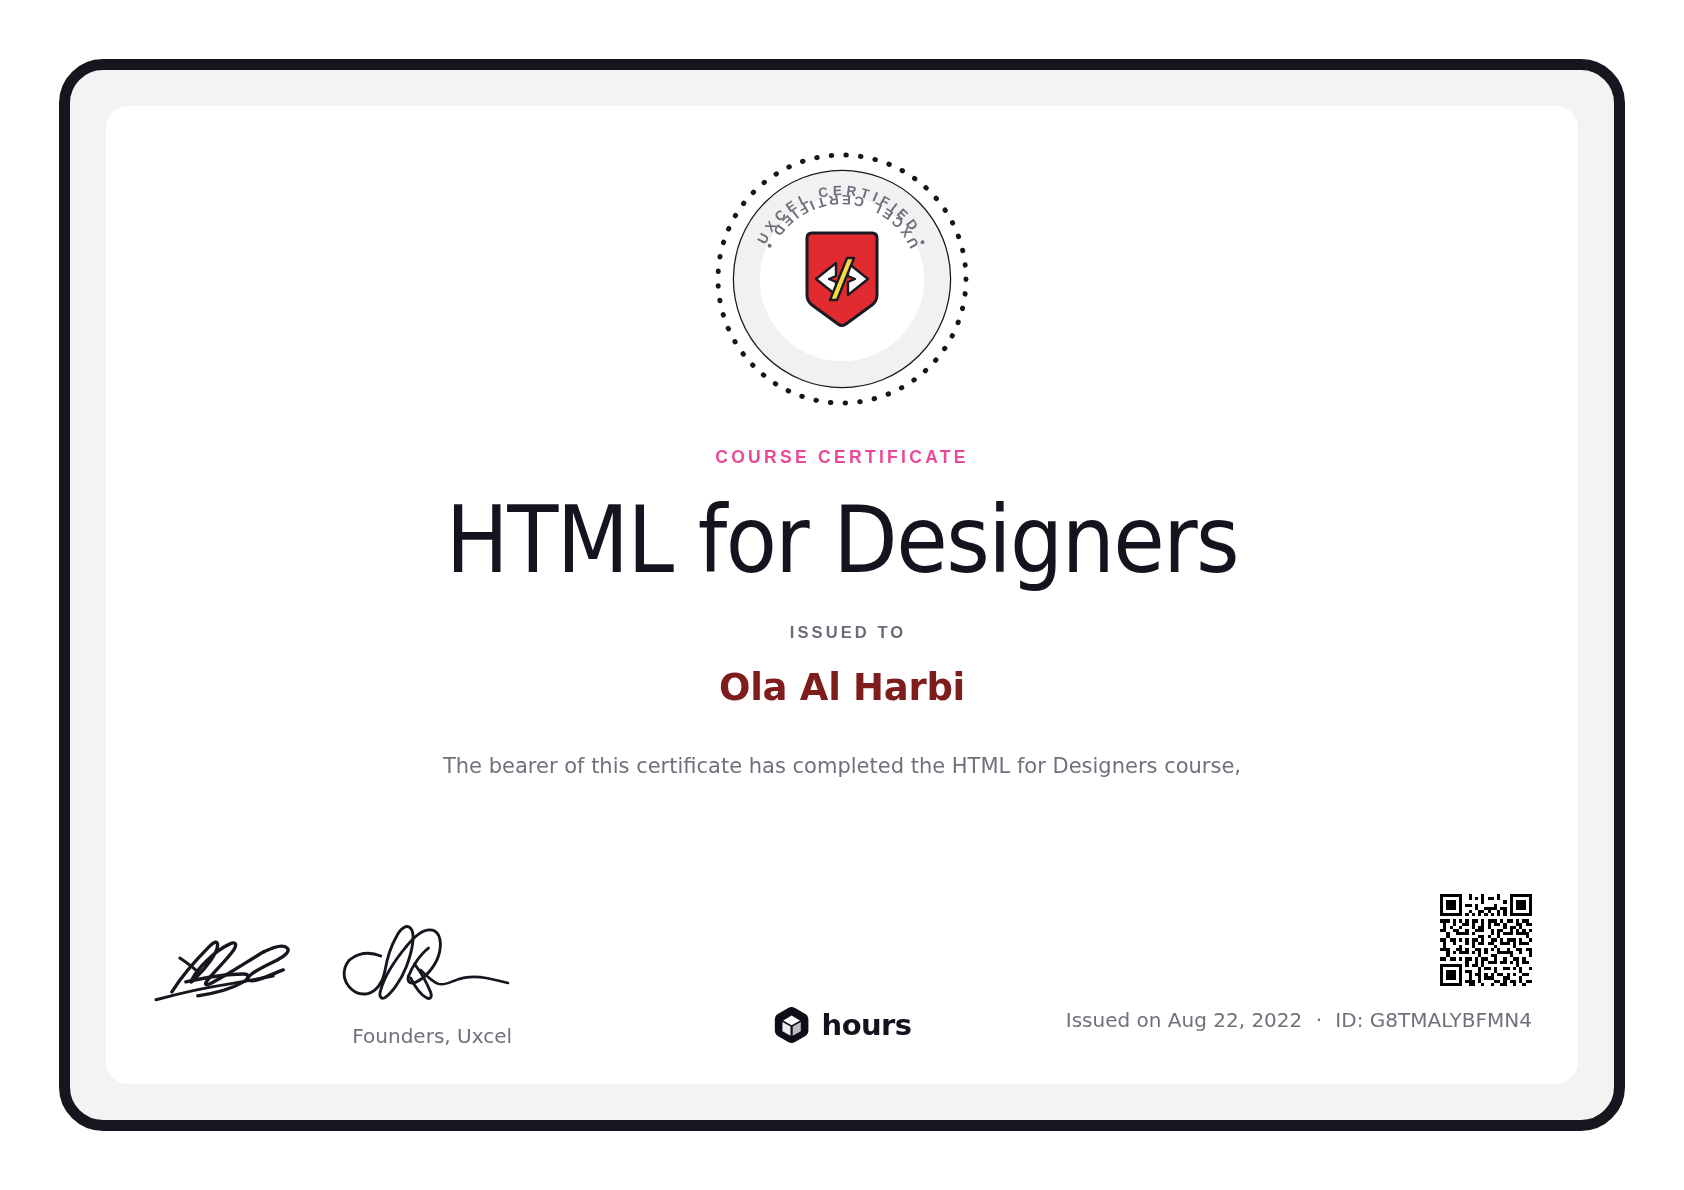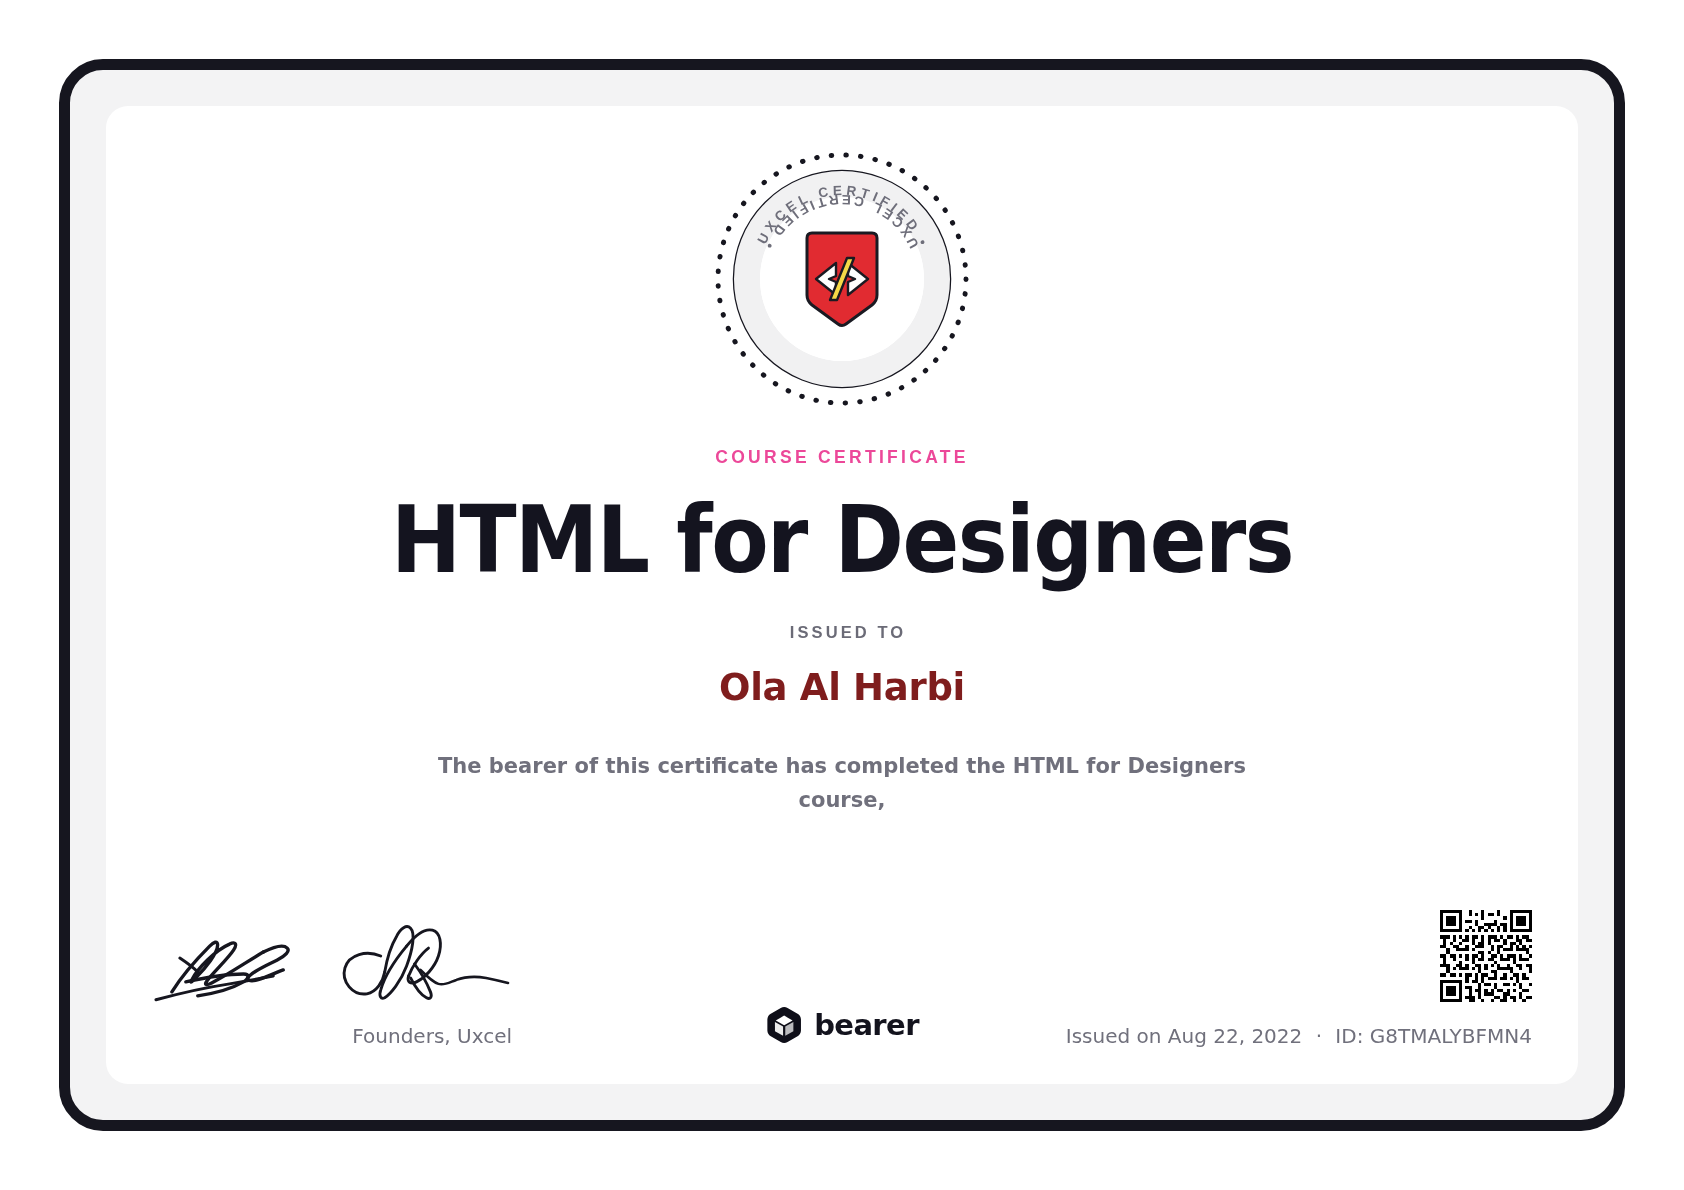--- a/index.html
+++ b/index.html
@@ -63,21 +63,21 @@
     letter-spacing: 3.3px;
     color: #ec4899;
     text-transform: uppercase;
     font-family: "Liberation Sans", sans-serif;
   }
 
   .course-title {
     margin-top: 24px;
     font-size: 93px;
     line-height: 1.04;
-    font-weight: 700;
+    font-weight: 400;
     color: #14141f;
     letter-spacing: -1.5px;
     text-align: center;
     font-family: "DejaVu Sans Condensed", "Liberation Sans Narrow", "Liberation Sans", sans-serif;
   }
 
   .issued-label {
     margin-top: 34px;
     font-size: 16.5px;
     font-weight: 600;
@@ -97,21 +97,21 @@
     text-align: center;
   }
 
   .description {
     margin-top: 40px;
     font-size: 21px;
     line-height: 1.62;
     color: #70707c;
     text-align: center;
     max-width: 860px;
-    font-weight: 700;
+    font-weight: 400;
   }
 
   
   .bottom-row {
     position: absolute;
     left: 46px;
     right: 46px;
     bottom: 36px;
     height: 190px;
   }
@@ -152,21 +152,21 @@
     font-size: 29px;
     font-weight: 700;
     color: #13131d;
     letter-spacing: -0.6px;
     line-height: 1;
   }
 
   .meta-block {
     position: absolute;
     right: 0;
-    bottom: 0;
+    bottom: 16px;
     text-align: right;
   }
   .qr-wrap {
     display: flex;
     justify-content: flex-end;
     margin-bottom: 22px;
   }
   .qr-wrap svg { display: block; }
 
   .meta-line {
@@ -277,21 +277,21 @@
                      C35.8 26.9 34.5 29.1 32.4 30.3 L22.4 36.1
                      C20.3 37.3 17.7 37.3 15.6 36.1 L5.6 30.3
                      C3.5 29.1 2.2 26.9 2.2 24.5 L2.2 13.5
                      C2.2 11.1 3.5 8.9 5.6 7.7 Z" fill="#0e0e18"></path>
             <g fill="#ffffff">
               <path d="M19 9.6 L27.4 14.4 L19 19.2 L10.6 14.4 Z"></path>
               <path d="M9.8 16 L17.9 20.6 L17.9 29.8 L9.8 25.2 Z" opacity="0.92"></path>
               <path d="M28.2 16 L28.2 25.2 L20.1 29.8 L20.1 20.6 Z" opacity="0.72"></path>
             </g>
           </svg>
-          <span class="brand-word">bearer</span>
+          <span class="brand-word">hours</span>
         </div>
 
         <div class="meta-block">
           <div class="qr-wrap">
             <svg width="92" height="92" viewBox="0 0 29 29" shape-rendering="crispEdges" xmlns="http://www.w3.org/2000/svg" aria-hidden="true">
               <rect width="29" height="29" fill="#ffffff"></rect>
               <g fill="#000000">
 
                 <path d="M0 0h7v7h-7z"></path>
                   <path d="M1 1h5v5h-5z" fill="#fff"></path>

